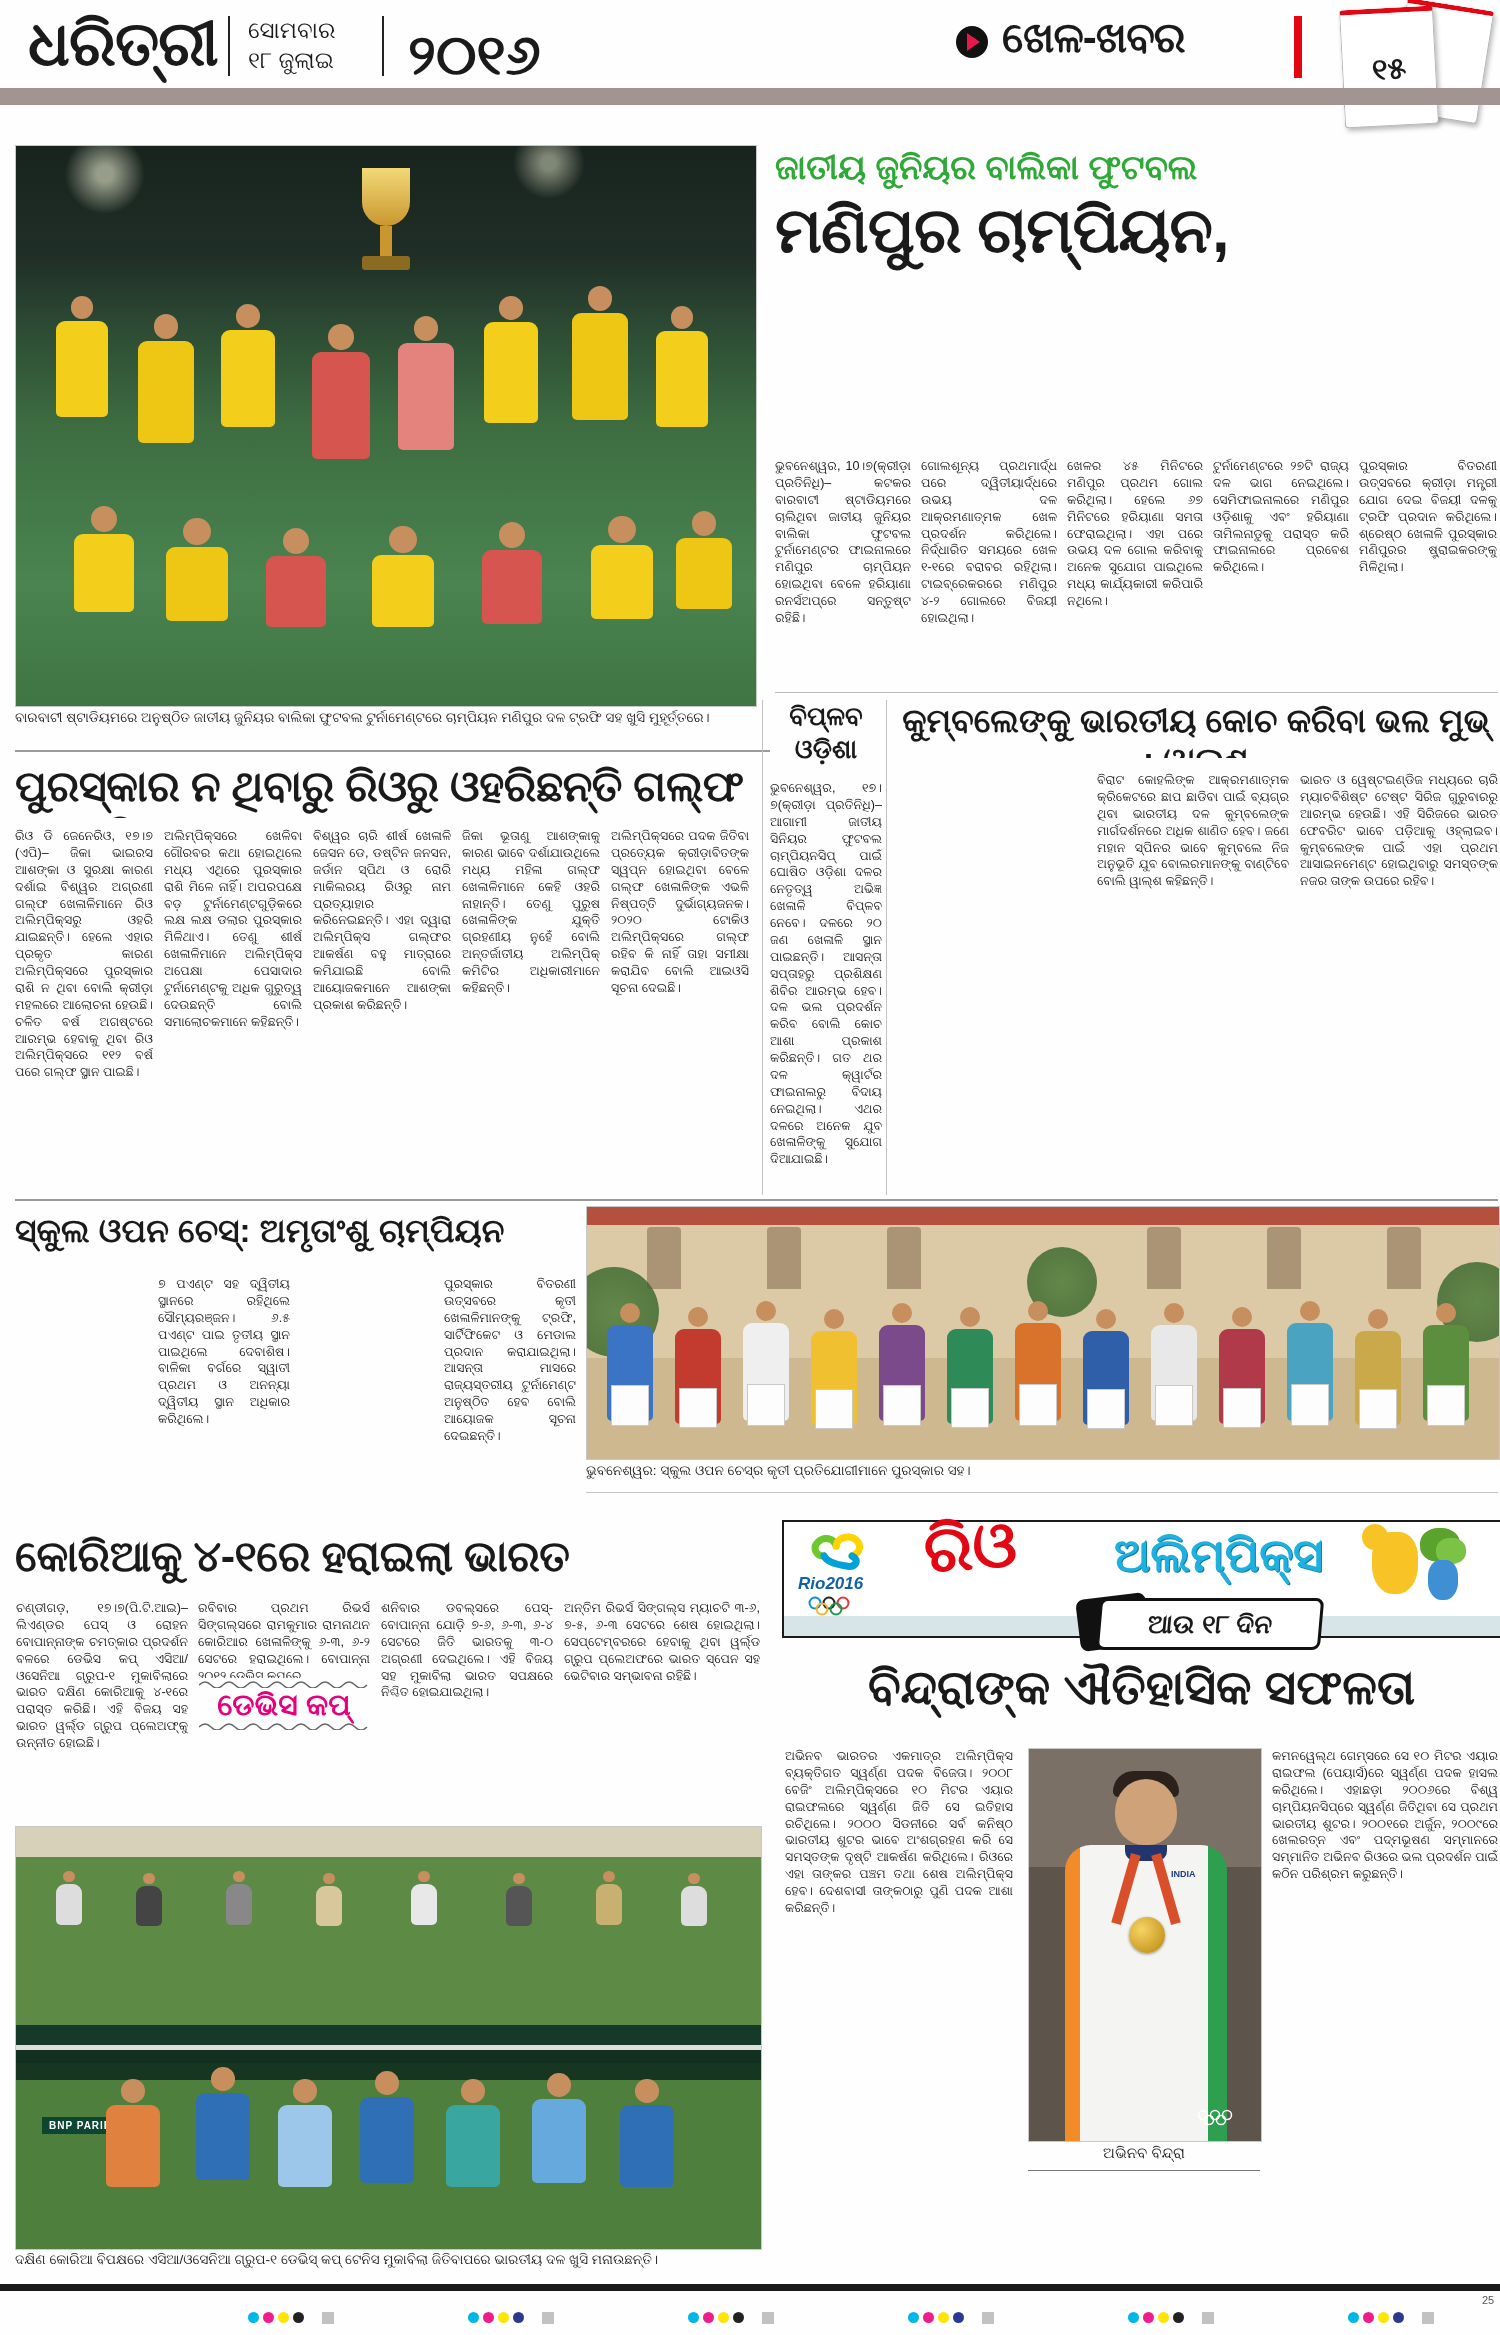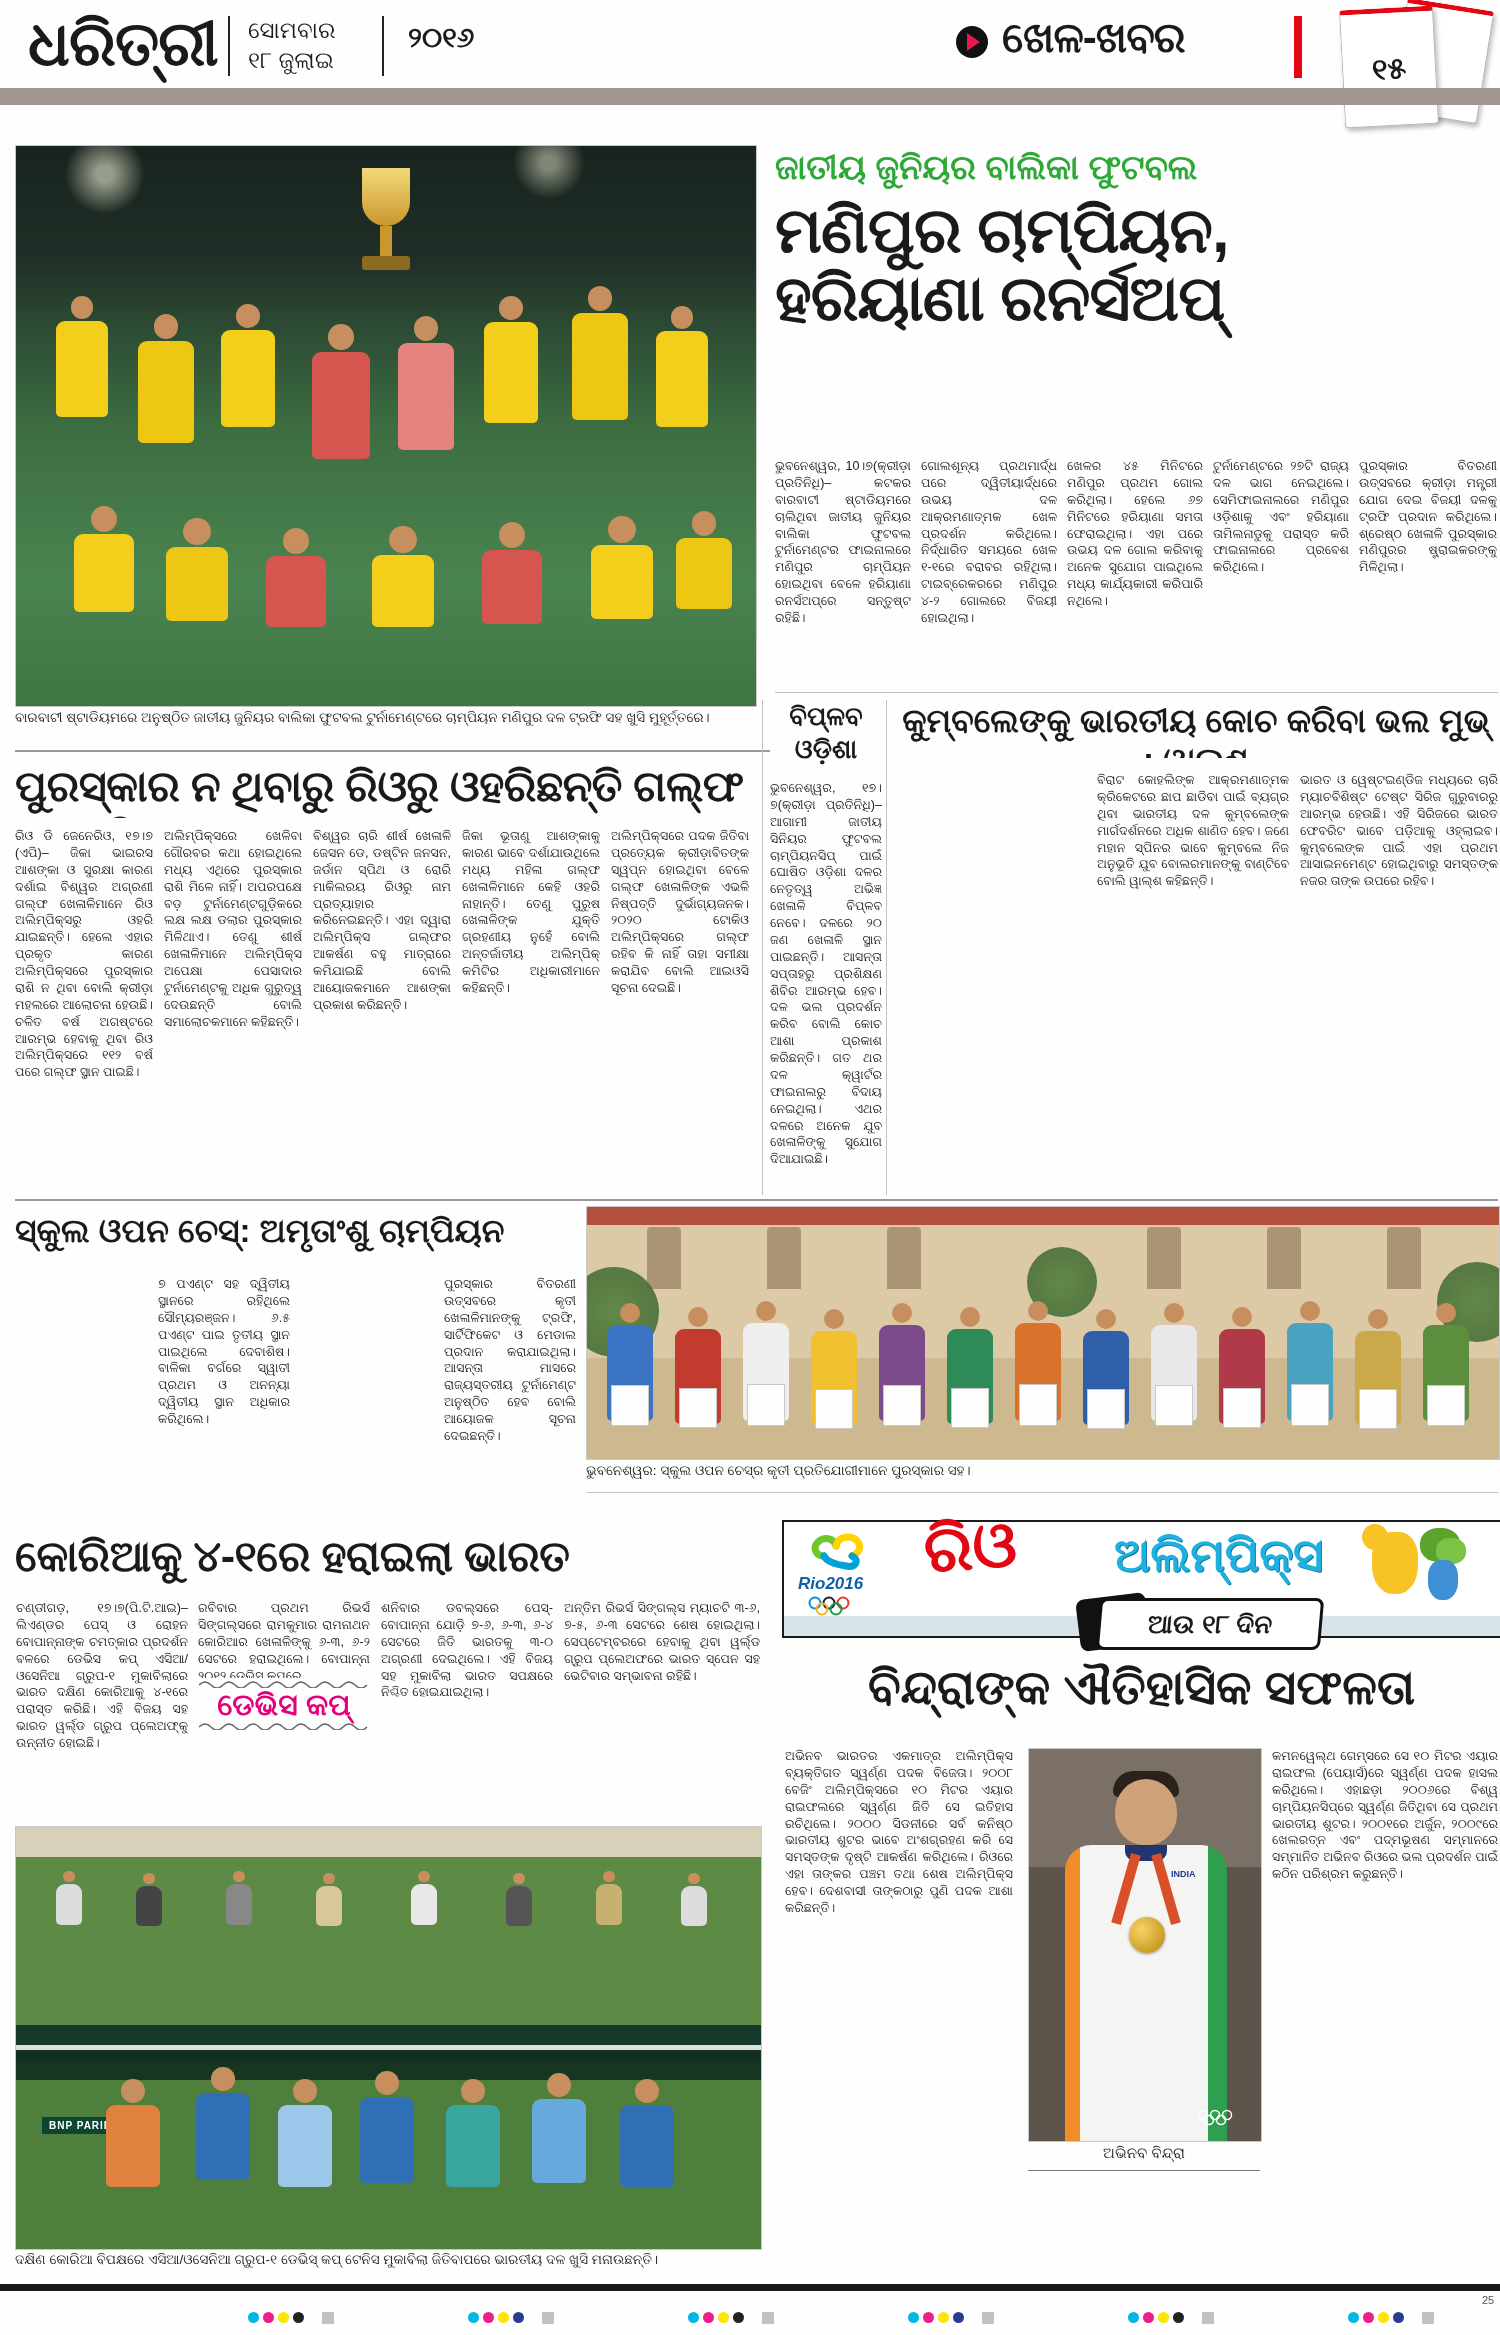--- a/index.html
+++ b/index.html
@@ -3,21 +3,21 @@
 <meta charset="utf-8">
 <style>
   html,body{margin:0;padding:0;background:#e8e8e4;}
   #page{position:relative;width:1500px;height:2335px;background:#fefefe;overflow:hidden;
         font-family:"Liberation Sans","DejaVu Sans",sans-serif;color:#1a1a1a;}
   .abs{position:absolute;}
   
   #masthead{left:28px;top:8px;font-size:62px;font-weight:800;letter-spacing:-1px;}
   .hdr-div{width:2px;background:#222;}
   #hdr-weekday{left:248px;top:16px;font-size:23px;line-height:1.3;}
-  #hdr-year{left:408px;top:22px;font-size:28px;font-weight:600;}
+  #hdr-year{left:408px;top:22px;font-size:56px;font-weight:600;}
   #sec-bullet{left:956px;top:26px;width:32px;height:32px;border-radius:50%;background:#111;}
   #sec-bullet b{position:absolute;left:11px;top:7px;width:0;height:0;
      border-left:13px solid #e8184c;border-top:9px solid transparent;border-bottom:9px solid transparent;}
   #sec-title{left:1002px;top:14px;font-size:42px;font-weight:800;letter-spacing:-1px;}
   #sec-redbar{left:1294px;top:16px;width:8px;height:62px;background:#e30613;}
   .pg{position:absolute;background:#fff;border:1px solid #b5b5b5;border-top:5px solid #e30613;
       border-radius:4px;box-shadow:2px 3px 5px rgba(0,0,0,.28);}
   #pg-back{left:1398px;top:4px;width:86px;height:108px;transform:rotate(9deg);}
   #pg-front{left:1342px;top:8px;width:92px;height:112px;transform:rotate(-3deg);
       display:flex;align-items:center;justify-content:center;font-size:30px;font-weight:700;}
@@ -178,21 +178,20 @@
     <span class="fig" style="left:660px;top:365px;width:56px;height:112px">
         <i></i>
         <b style="background:#edc714"></b>
       </span>
   </div>
   <div class="abs caption" style="left:15px;top:710px;width:740px;height:30px">ବାରବାଟୀ ଷ୍ଟାଡିୟମରେ ଅନୁଷ୍ଠିତ ଜାତୀୟ ଜୁନିୟର ବାଲିକା ଫୁଟବଲ ଟୁର୍ନାମେଣ୍ଟରେ ଚାମ୍ପିୟନ ମଣିପୁର ଦଳ ଟ୍ରଫି ସହ ଖୁସି ମୁହୂର୍ତ୍ତରେ।</div>
 
   <div class="abs kicker" style="left:775px;top:148px;width:724px;height:44px;overflow:hidden">ଜାତୀୟ ଜୁନିୟର ବାଲିକା ଫୁଟବଲ</div>
   <div class="abs h-huge" style="left:775px;top:196px;width:724px;height:252px;overflow:hidden">
     <div>ମଣିପୁର ଚାମ୍ପିୟନ,</div>
-    <div>ହରିୟାଣା ରନର୍ସଅପ୍</div>
   </div>
   <div class="abs bodycol" style="left:775px;top:458px;width:136px;height:228px">ଭୁବନେଶ୍ୱର, 10।୭(କ୍ରୀଡ଼ା ପ୍ରତିନିଧି)– କଟକର ବାରବାଟୀ ଷ୍ଟାଡିୟମରେ ଚାଲିଥିବା ଜାତୀୟ ଜୁନିୟର ବାଲିକା ଫୁଟବଲ ଟୁର୍ନାମେଣ୍ଟର ଫାଇନାଲରେ ମଣିପୁର ଚାମ୍ପିୟନ ହୋଇଥିବା ବେଳେ ହରିୟାଣା ରନର୍ସଅପ୍‌ରେ ସନ୍ତୁଷ୍ଟ ରହିଛି।</div>
   <div class="abs bodycol" style="left:921px;top:458px;width:136px;height:228px">ଗୋଲଶୂନ୍ୟ ପ୍ରଥମାର୍ଦ୍ଧ ପରେ ଦ୍ୱିତୀୟାର୍ଦ୍ଧରେ ଉଭୟ ଦଳ ଆକ୍ରମଣାତ୍ମକ ଖେଳ ପ୍ରଦର୍ଶନ କରିଥିଲେ। ନିର୍ଦ୍ଧାରିତ ସମୟରେ ଖେଳ ୧-୧ରେ ବରାବର ରହିଥିଲା। ଟାଇବ୍ରେକରରେ ମଣିପୁର ୪-୨ ଗୋଲରେ ବିଜୟୀ ହୋଇଥିଲା।</div>
   <div class="abs bodycol" style="left:1067px;top:458px;width:136px;height:228px">ଖେଳର ୪୫ ମିନିଟରେ ମଣିପୁର ପ୍ରଥମ ଗୋଲ କରିଥିଲା। ହେଲେ ୬୭ ମିନିଟରେ ହରିୟାଣା ସମତା ଫେରାଇଥିଲା। ଏହା ପରେ ଉଭୟ ଦଳ ଗୋଲ କରିବାକୁ ଅନେକ ସୁଯୋଗ ପାଇଥିଲେ ମଧ୍ୟ କାର୍ଯ୍ୟକାରୀ କରିପାରି ନଥିଲେ।</div>
   <div class="abs bodycol" style="left:1213px;top:458px;width:136px;height:228px">ଟୁର୍ନାମେଣ୍ଟରେ ୨୭ଟି ରାଜ୍ୟ ଦଳ ଭାଗ ନେଇଥିଲେ। ସେମିଫାଇନାଲରେ ମଣିପୁର ଓଡ଼ିଶାକୁ ଏବଂ ହରିୟାଣା ତାମିଲନାଡୁକୁ ପରାସ୍ତ କରି ଫାଇନାଲରେ ପ୍ରବେଶ କରିଥିଲେ।</div>
   <div class="abs bodycol" style="left:1359px;top:458px;width:138px;height:228px">ପୁରସ୍କାର ବିତରଣୀ ଉତ୍ସବରେ କ୍ରୀଡ଼ା ମନ୍ତ୍ରୀ ଯୋଗ ଦେଇ ବିଜୟୀ ଦଳକୁ ଟ୍ରଫି ପ୍ରଦାନ କରିଥିଲେ। ଶ୍ରେଷ୍ଠ ଖେଳାଳି ପୁରସ୍କାର ମଣିପୁରର ଷ୍ଟ୍ରାଇକରଙ୍କୁ ମିଳିଥିଲା।</div>
   <div class="abs hrule" style="left:775px;top:692px;width:723px;height:1px;background:#bbb"></div>
 
   <div class="abs hrule" style="left:15px;top:750px;width:755px"></div>
   <div class="abs h-big" style="left:15px;top:762px;width:755px;height:56px;overflow:hidden">ପୁରସ୍କାର ନ ଥିବାରୁ ରିଓରୁ ଓହରିଛନ୍ତି ଗଲ୍ଫ ଖେଳାଳି</div>

